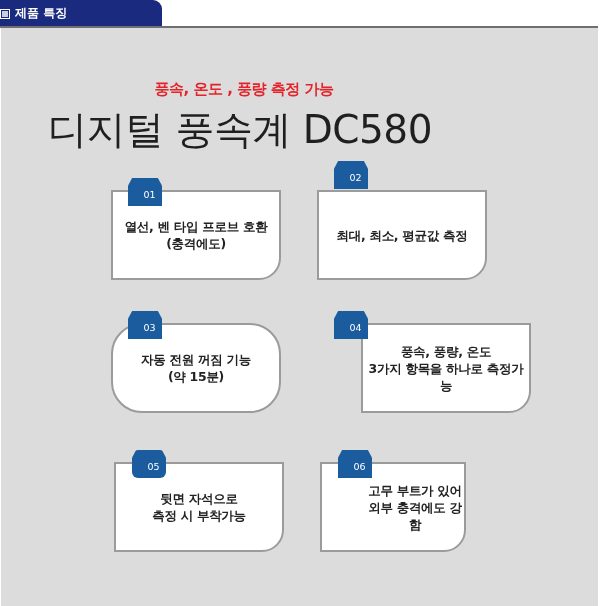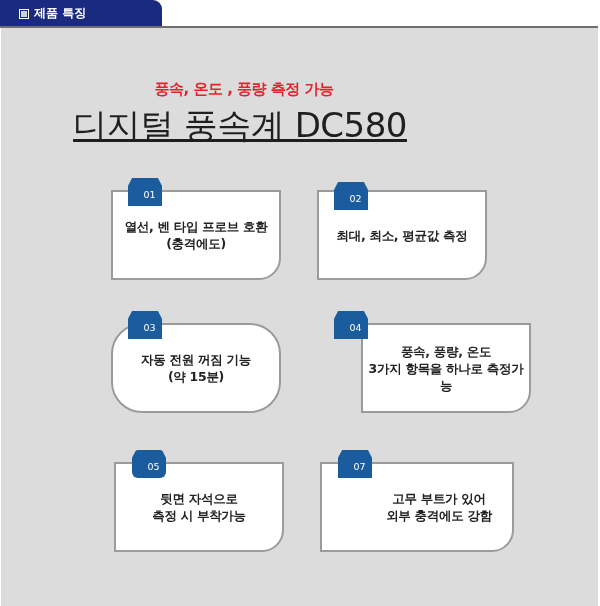--- a/index.html
+++ b/index.html
@@ -20,21 +20,20 @@
       top: 0;
       width: 162px;
       height: 27px;
       background: #1a2a7e;
       border-top-right-radius: 9px;
       color: #ffffff;
       font-weight: bold;
       font-size: 12px;
       display: flex;
       align-items: center;
-      padding-left: 19px;
       box-sizing: border-box;
     }
     .header-tab .sq {
       display: inline-block;
       width: 8px;
       height: 8px;
       border: 1px solid #ffffff;
       background: #c9cde6;
       box-shadow: inset 0 0 0 1px #1a2a7e;
       margin-right: 5px;
@@ -66,23 +65,22 @@
       font-size: 15px;
       letter-spacing: -0.5px;
     }
     .title {
       position: absolute;
       left: 0;
       top: 103px;
       width: 480px;
       text-align: center;
       color: #1f1f1f;
-      font-size: 34px;
+      font-size: 39px;
       letter-spacing: -0.5px;
-      text-decoration: underline;
     }
     .card {
       position: absolute;
       background: #ffffff;
       border: 2px solid #9b9b9b;
       border-bottom-right-radius: 22px;
       box-sizing: border-box;
       display: flex;
       align-items: center;
       justify-content: center;
@@ -128,37 +126,37 @@
 
 <div class="card" style="left:111px; top:190px; width:170px; height:90px;">
   <span class="text">열선, 벤 타입 프로브 호환
 (충격에도)</span>
 </div>
 <div class="badge" style="left:128px; top:178px;">01</div>
 
 <div class="card" style="left:317px; top:190px; width:170px; height:90px;">
   <span class="text">최대, 최소, 평균값 측정</span>
 </div>
-<div class="badge" style="left:334px; top:182px;">02</div>
+<div class="badge" style="left:334px; top:161px;">02</div>
 
 <div class="card" style="left:111px; top:323px; width:170px; height:90px;border-radius:31px;">
   <span class="text">자동 전원 꺼짐 기능
 (약 15분)</span>
 </div>
 <div class="badge" style="left:128px; top:311px;">03</div>
 
 <div class="card" style="left:317px; top:323px; width:170px; height:90px;margin-left:44px;">
   <span class="text">풍속, 풍량, 온도
 3가지 항목을 하나로 측정가능</span>
 </div>
 <div class="badge" style="left:334px; top:311px;">04</div>
 
 <div class="card" style="left:114px; top:462px; width:170px; height:90px;justify-content:center;">
   <span class="text">뒷면 자석으로
 측정 시 부착가능</span>
 </div>
 <div class="badge" style="left:132px; top:450px;border-radius:6px;">05</div>
 
-<div class="card" style="left:320px; top:462px; width:194px; height:90px;padding-left:44px;">
+<div class="card" style="left:320px; top:462px; width:146px; height:90px;padding-left:44px;">
   <span class="text">고무 부트가 있어
 외부 충격에도 강함</span>
 </div>
-<div class="badge" style="left:338px; top:450px;">07</div>
+<div class="badge" style="left:338px; top:450px;">06</div>
 
 </body></html>

